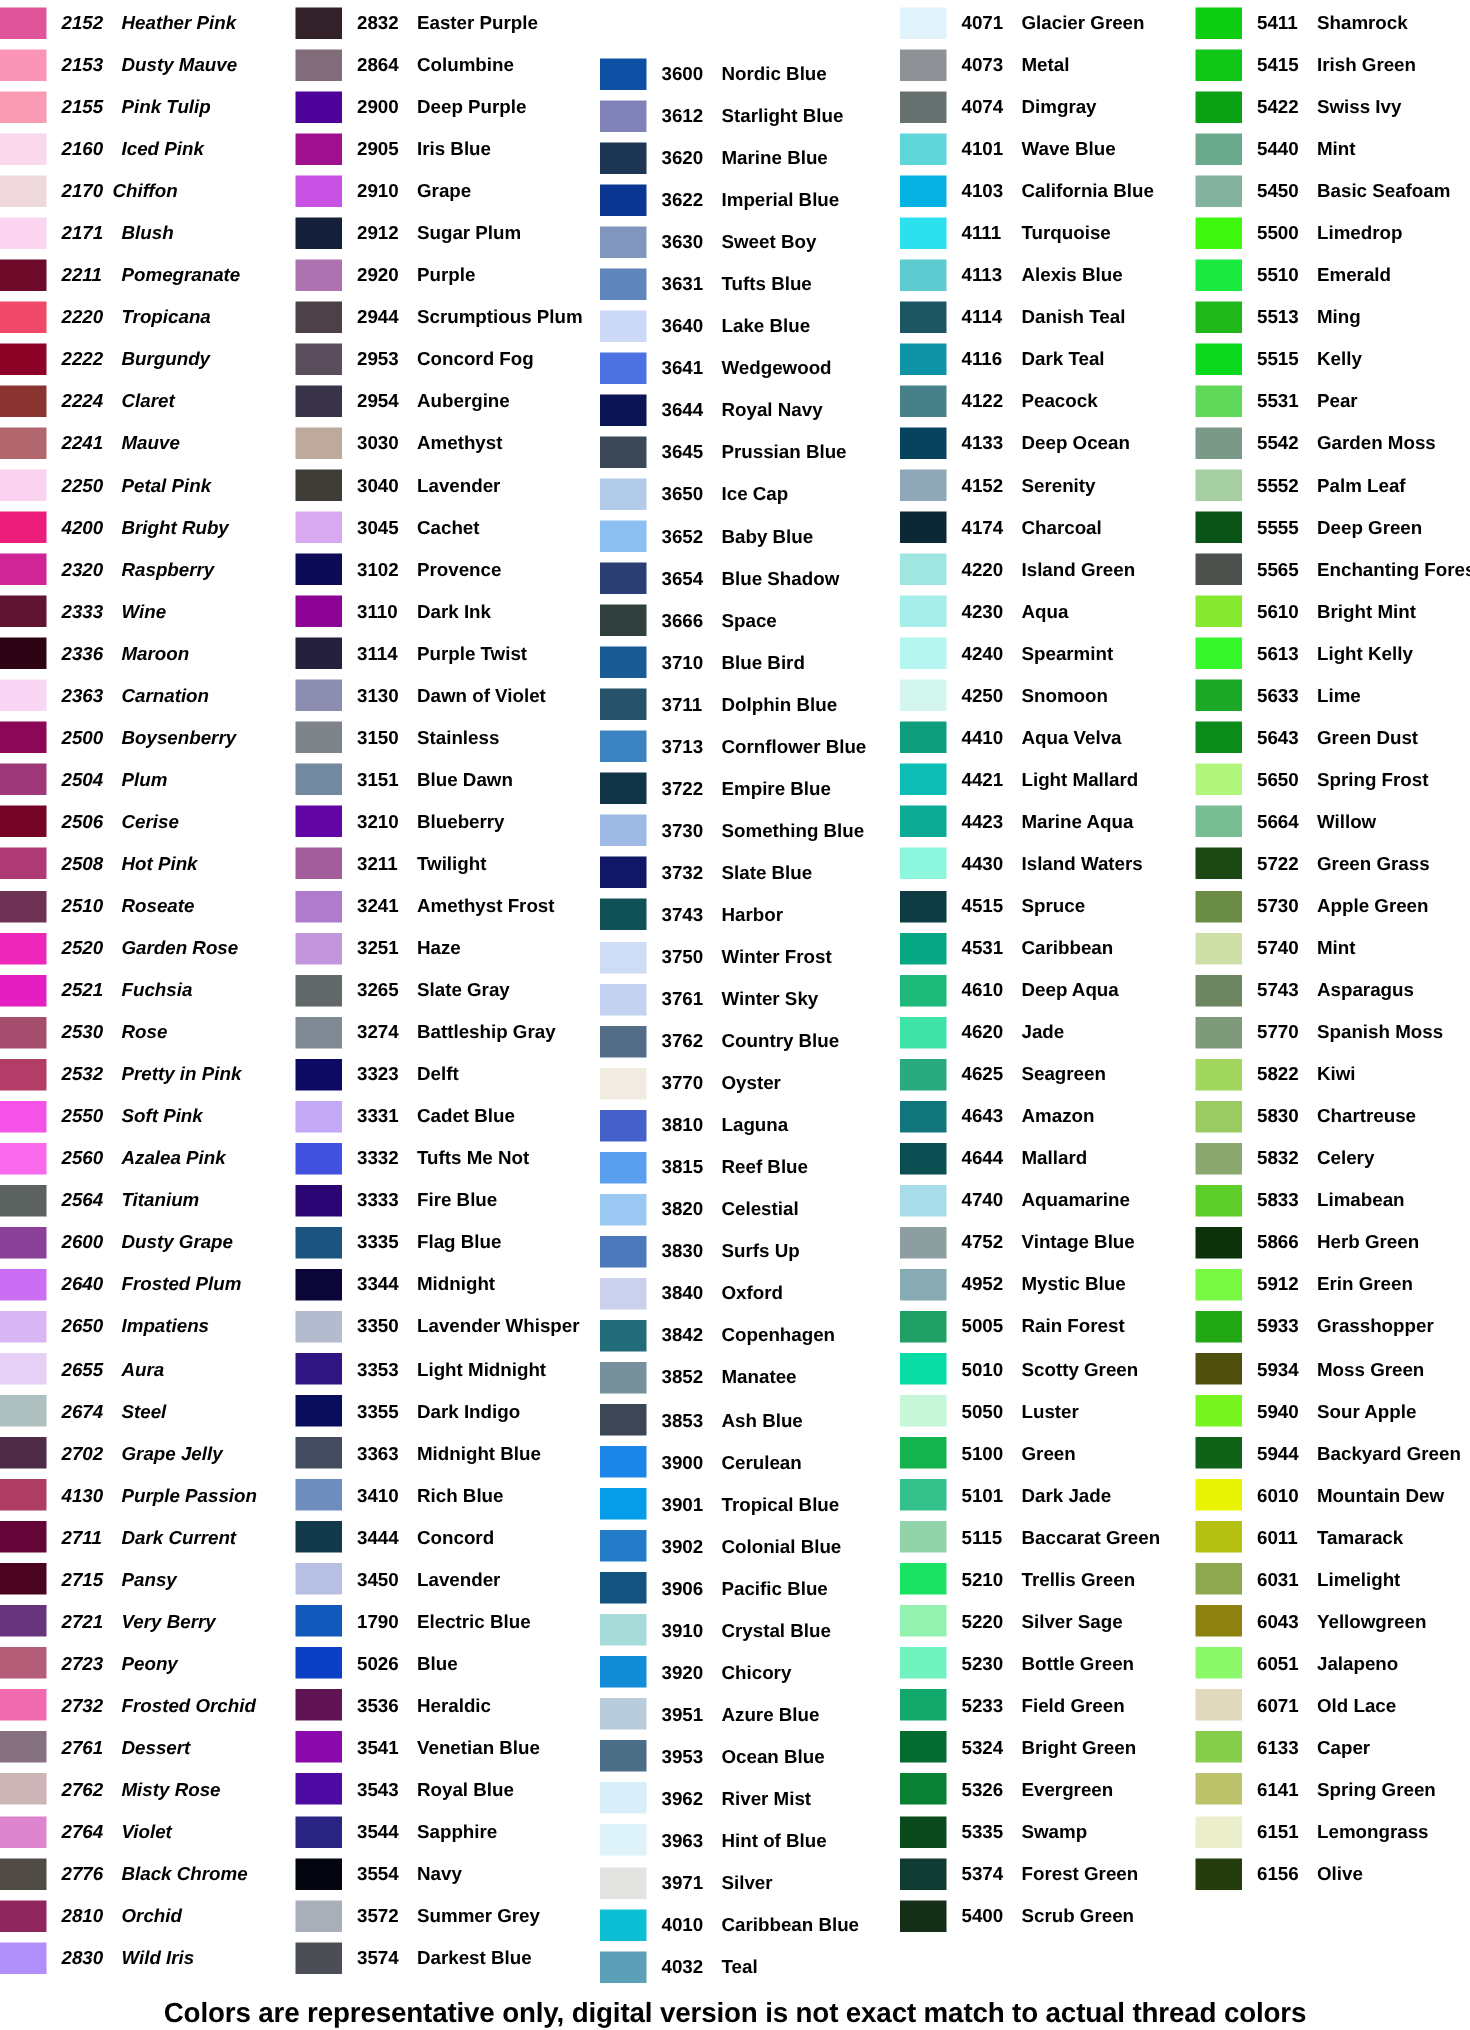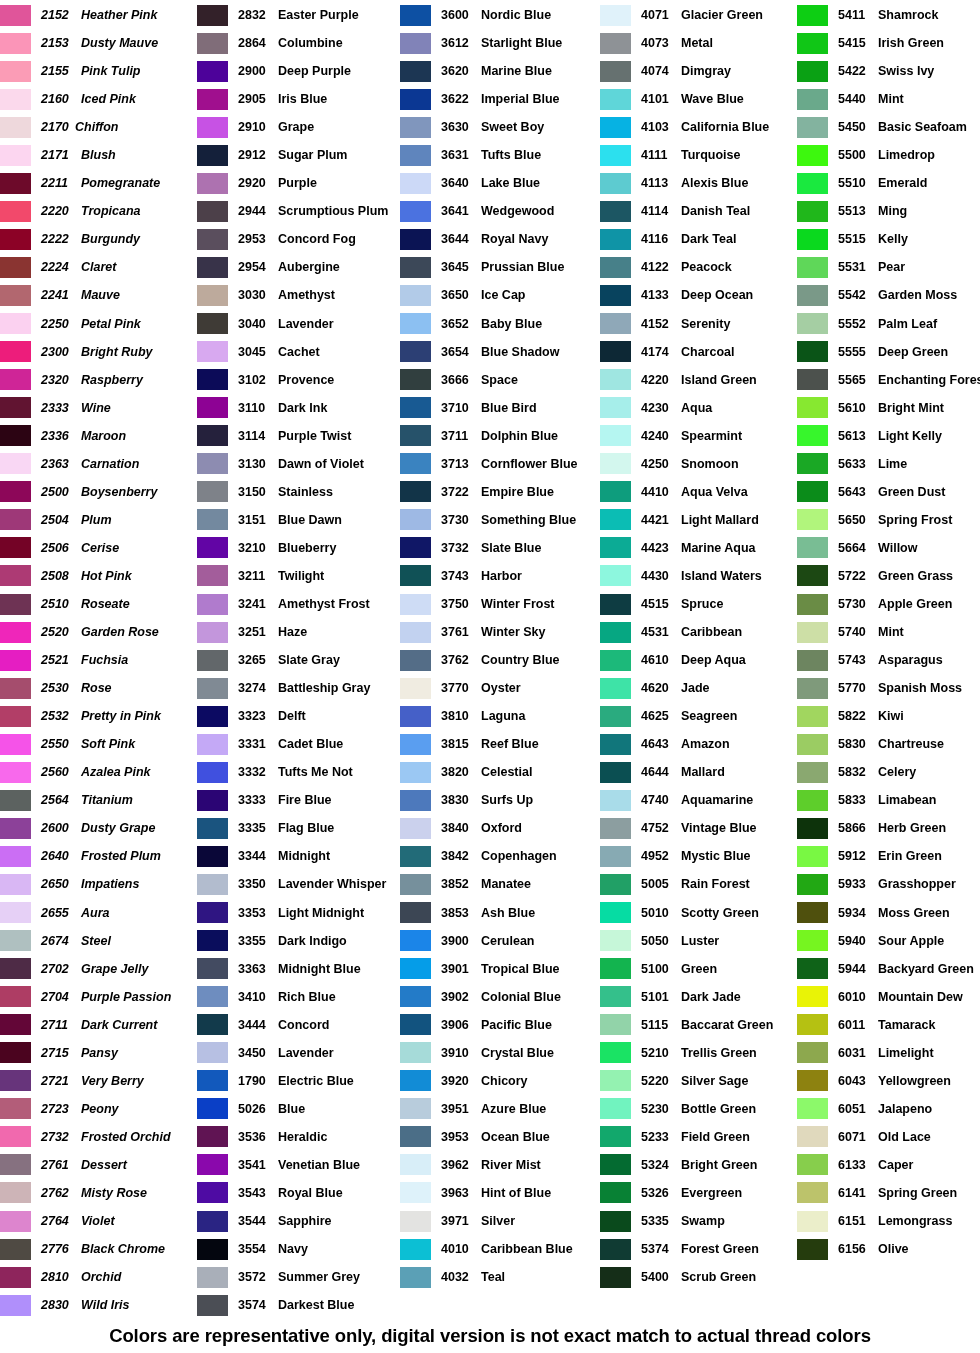--- a/index.html
+++ b/index.html
@@ -22,21 +22,21 @@
     width: 980px;
     padding-top: 1px;
     box-sizing: border-box;
   }
   .column {
     display: flex;
     flex-direction: column;
   }
   .col-0 { width: 197px; font-style: italic; }
   .col-1 { width: 203px; }
-  .col-2 { width: 200px; }
+  .col-2 { width: 200px; margin-top: 34px; }
   .col-3 { width: 197px; }
   .col-4 { width: 183px; }
 
   .swatch-row {
     display: flex;
     flex-direction: row;
     align-items: center;
     height: 28.05px;
   }
   .swatch {
@@ -133,21 +133,21 @@
         <div class="code">2241</div>
         <div class="name">Mauve</div>
       </div>
       <div class="swatch-row">
         <div class="swatch" style="background: rgb(251, 209, 240);"></div>
         <div class="code">2250</div>
         <div class="name">Petal Pink</div>
       </div>
       <div class="swatch-row">
         <div class="swatch" style="background: rgb(237, 29, 123);"></div>
-        <div class="code">2300</div>
+        <div class="code">4200</div>
         <div class="name">Bright Ruby</div>
       </div>
       <div class="swatch-row">
         <div class="swatch" style="background: rgb(207, 37, 151);"></div>
         <div class="code">2320</div>
         <div class="name">Raspberry</div>
       </div>
       <div class="swatch-row">
         <div class="swatch" style="background: rgb(97, 20, 49);"></div>
         <div class="code">2333</div>
@@ -248,21 +248,21 @@
         <div class="code">2674</div>
         <div class="name">Steel</div>
       </div>
       <div class="swatch-row">
         <div class="swatch" style="background: rgb(78, 43, 70);"></div>
         <div class="code">2702</div>
         <div class="name">Grape Jelly</div>
       </div>
       <div class="swatch-row">
         <div class="swatch" style="background: rgb(174, 61, 100);"></div>
-        <div class="code">2704</div>
+        <div class="code">4130</div>
         <div class="name">Purple Passion</div>
       </div>
       <div class="swatch-row">
         <div class="swatch" style="background: rgb(99, 6, 55);"></div>
         <div class="code">2711</div>
         <div class="name">Dark Current</div>
       </div>
       <div class="swatch-row">
         <div class="swatch" style="background: rgb(75, 4, 31);"></div>
         <div class="code">2715</div>

